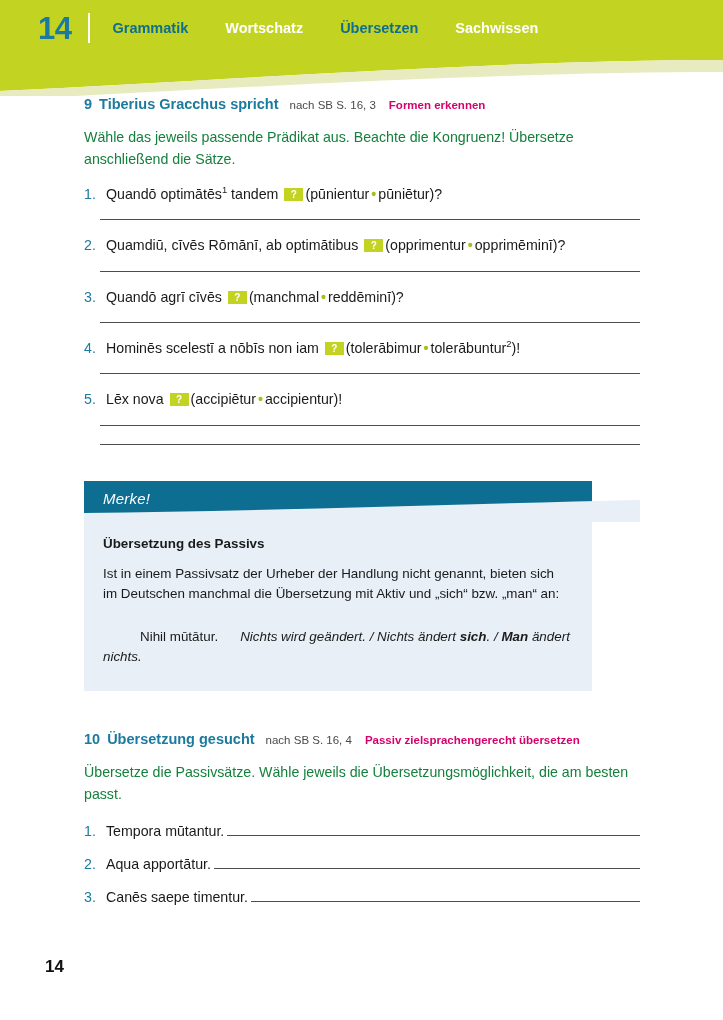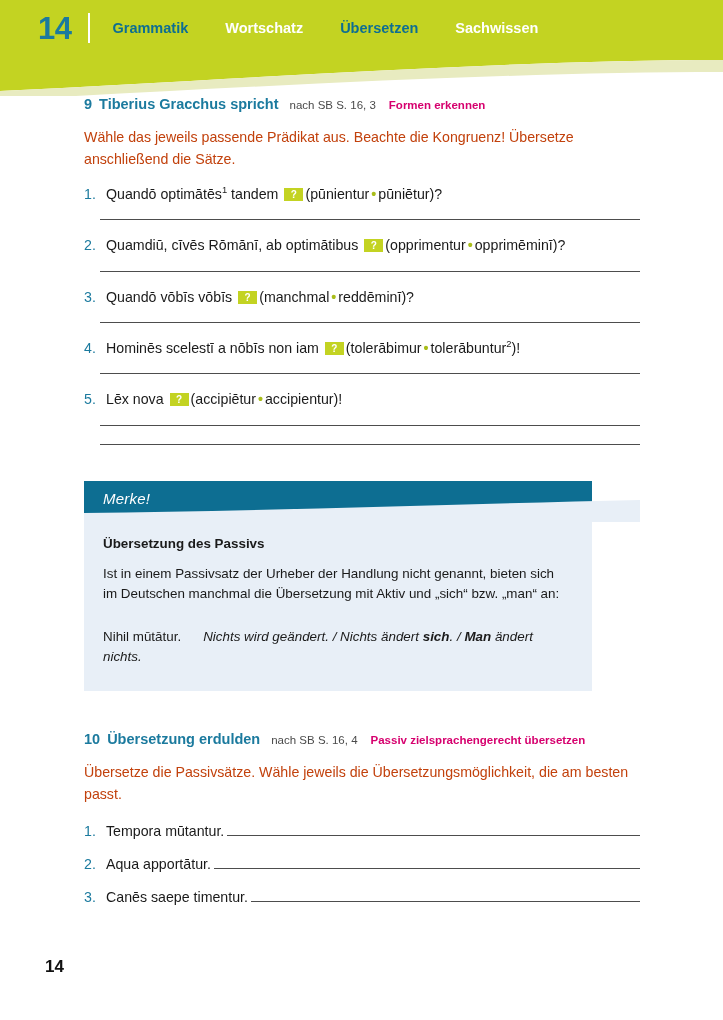--- a/index.html
+++ b/index.html
@@ -109,21 +109,21 @@
   }
   .task-tag {
     font-size: 11.5px;
     font-weight: bold;
     color: #d6006e;
   }
 
   .task-desc {
     font-size: 14.2px;
     line-height: 1.52;
-    color: #c2410c;
+    color: #15803d;
     margin-bottom: 14px;
   }
 
   
   .ex-list { margin: 0; }
   .ex-item { margin-bottom: 0px; }
   .ex-row {
     display: flex;
     align-items: baseline;
     font-size: 14.2px;
@@ -211,21 +211,21 @@
   }
   .merke-para {
     font-size: 13.4px;
     line-height: 1.55;
     margin-bottom: 22px;
   }
   .merke-example {
     font-size: 13.4px;
     line-height: 1.5;
   }
-  .merke-example .latin { margin-right: 22px; }
+  .merke-example .latin { margin-right: 22px; margin-left: 37px; }
   .merke-example .german { font-style: italic; }
   .merke-example .german b { font-weight: bold; }
 
   
   .task2 { margin-top: 40px; }
 
   .trans-item {
     display: flex;
     align-items: baseline;
     font-size: 14.2px;
@@ -304,21 +304,21 @@
             <span class="ex-num">2.</span>
             <span class="ex-text"><span>Quamdiū, cīvēs Rōmānī, ab optimātibus </span><span class="blank-box">?</span><span>(</span><span>opprimentur</span><span class="sep-dot">•</span><span>opprimēminī</span><span>)?</span>
             </span>
           </div>
           <hr class="answer-rule">
         </div>
 
         <div class="ex-item">
           <div class="ex-row">
             <span class="ex-num">3.</span>
-            <span class="ex-text"><span>Quandō vōbīs vōbīs </span><span class="blank-box">?</span><span>(</span><span>manchmal</span><span class="sep-dot">•</span><span>reddēminī</span><span>)?</span>
+            <span class="ex-text"><span>Quandō agrī cīvēs </span><span class="blank-box">?</span><span>(</span><span>manchmal</span><span class="sep-dot">•</span><span>reddēminī</span><span>)?</span>
             </span>
           </div>
           <hr class="answer-rule">
         </div>
 
         <div class="ex-item">
           <div class="ex-row">
             <span class="ex-num">4.</span>
             <span class="ex-text"><span>Hominēs scelestī a nōbīs non iam </span><span class="blank-box">?</span><span>(</span><span>tolerābimur</span><span class="sep-dot">•</span><span>tolerābuntur</span><sup>2</sup><span>)!</span>
             </span>
@@ -352,21 +352,21 @@
         <div class="merke-para">Ist in einem Passivsatz der Urheber der Handlung nicht genannt, bieten sich im Deutschen manchmal die Übersetzung mit Aktiv und „sich“ bzw. „man“ an:</div>
         <div class="merke-example">
           <span class="latin">Nihil mūtātur.</span><span class="german"><span>Nichts wird geändert. / Nichts ändert </span><b>sich</b><span>. / </span><b>Man</b><span> ändert nichts.</span></span>
         </div>
       </div>
     </div>
 
     <div class="task2">
       <div class="task-head">
         <span class="task-num">10</span>
-        <span class="task-title">Übersetzung erdulden</span>
+        <span class="task-title">Übersetzung gesucht</span>
         <span class="task-ref">nach SB S. 16, 4</span>
         <span class="task-tag">Passiv zielsprachengerecht übersetzen</span>
       </div>
 
       <div class="task-desc">Übersetze die Passivsätze. Wähle jeweils die Übersetzungsmöglichkeit, die am besten passt.</div>
 
       <div>
         <div class="trans-item">
           <span class="trans-num">1.</span>
           <span class="trans-text">Tempora mūtantur.</span>

